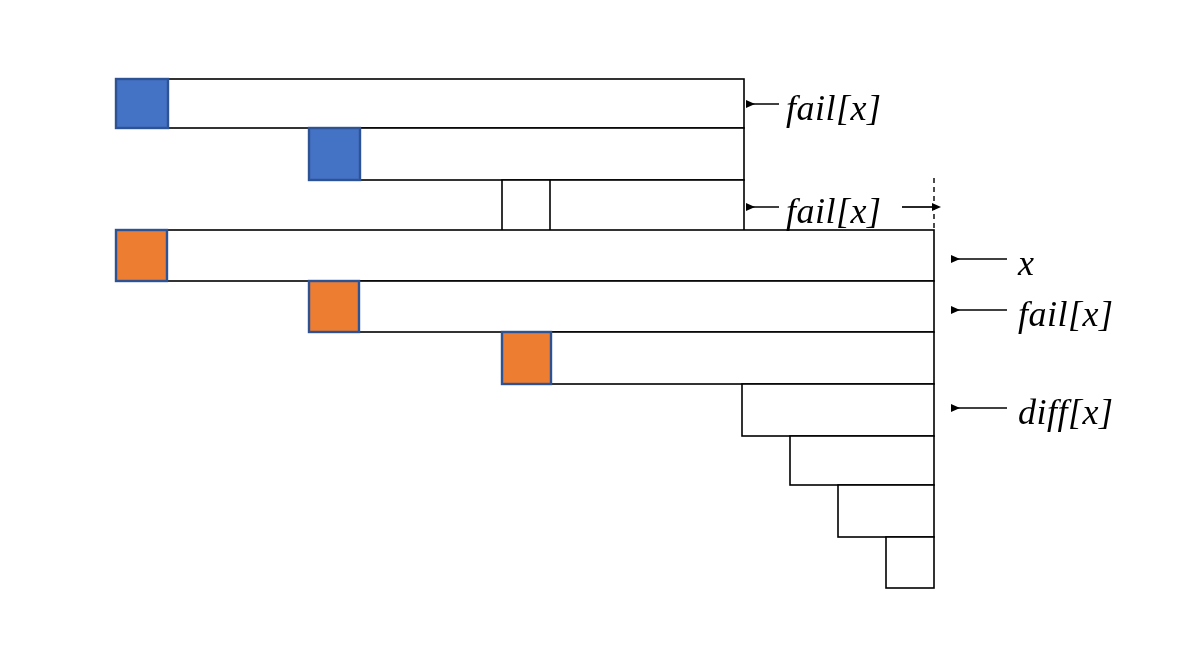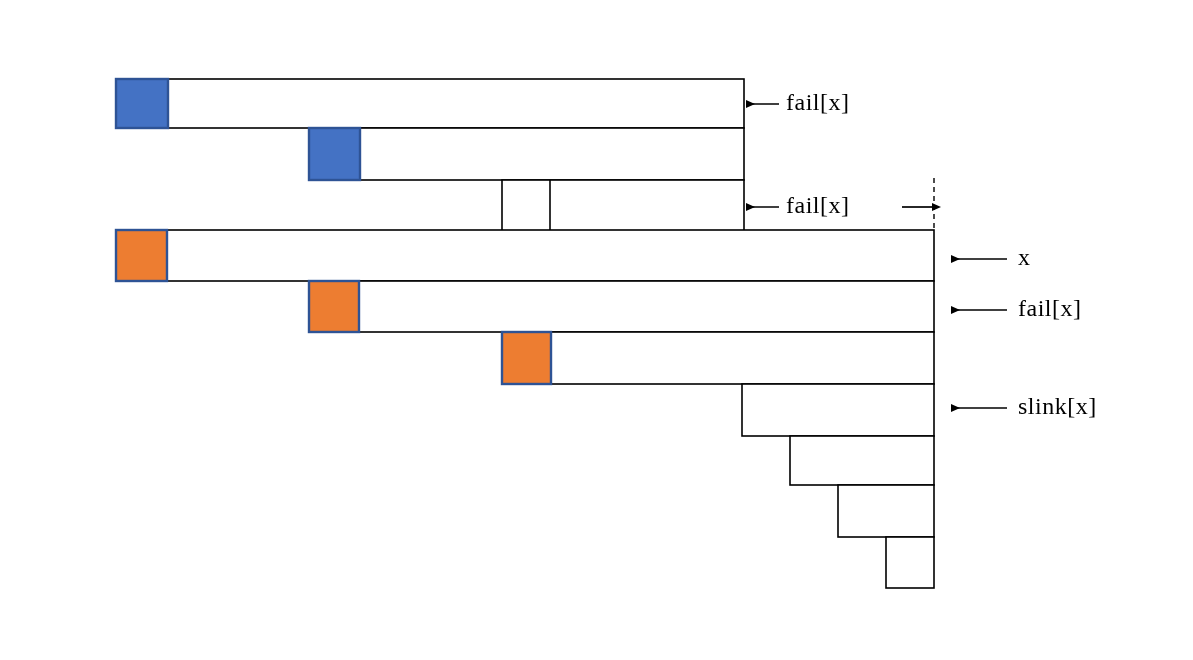--- a/index.html
+++ b/index.html
@@ -9,21 +9,22 @@
     background:#ffffff;
     font-family:"Liberation Serif", serif;
     overflow:hidden;
   }
   #stage{position:relative;width:1193px;height:660px;}
   #stage svg{position:absolute;left:0;top:0;}
 
   .mathlabel{
     position:absolute;
     font-family:"Liberation Serif","DejaVu Serif",serif;
-    font-size:24px;
+    font-style:italic;
+    font-size:36px;
     color:#000000;
     white-space:nowrap;
     line-height:1;
     letter-spacing:0.5px;
   }
 </style>
 </head>
 <body>
 
 <div id="stage">
@@ -80,15 +81,15 @@
   </svg>
 
   <div class="mathlabel" style="left:786px;top:90px;">fail[x]</div>
 
   <div class="mathlabel" style="left:786px;top:193px;">fail[x]</div>
 
   <div class="mathlabel" style="left:1018px;top:245px;">x</div>
 
   <div class="mathlabel" style="left:1018px;top:296px;">fail[x]</div>
 
-  <div class="mathlabel" style="left:1018px;top:394px;">slink[x]</div>
+  <div class="mathlabel" style="left:1018px;top:394px;">diff[x]</div>
 
 </div>
 
 </body></html>

